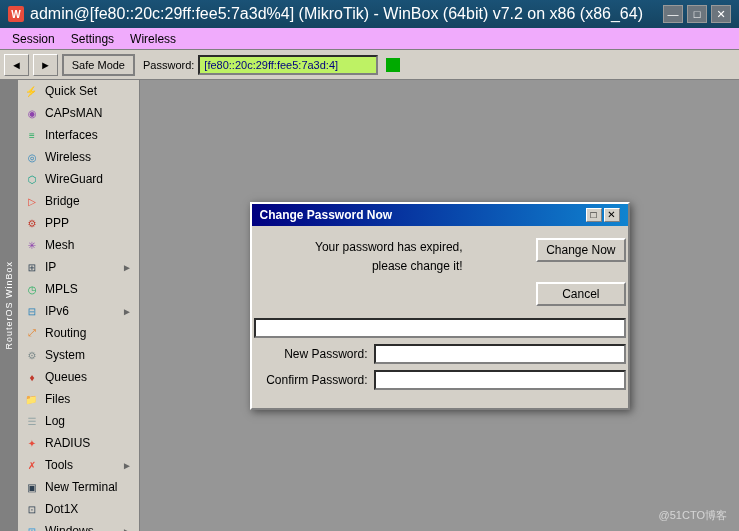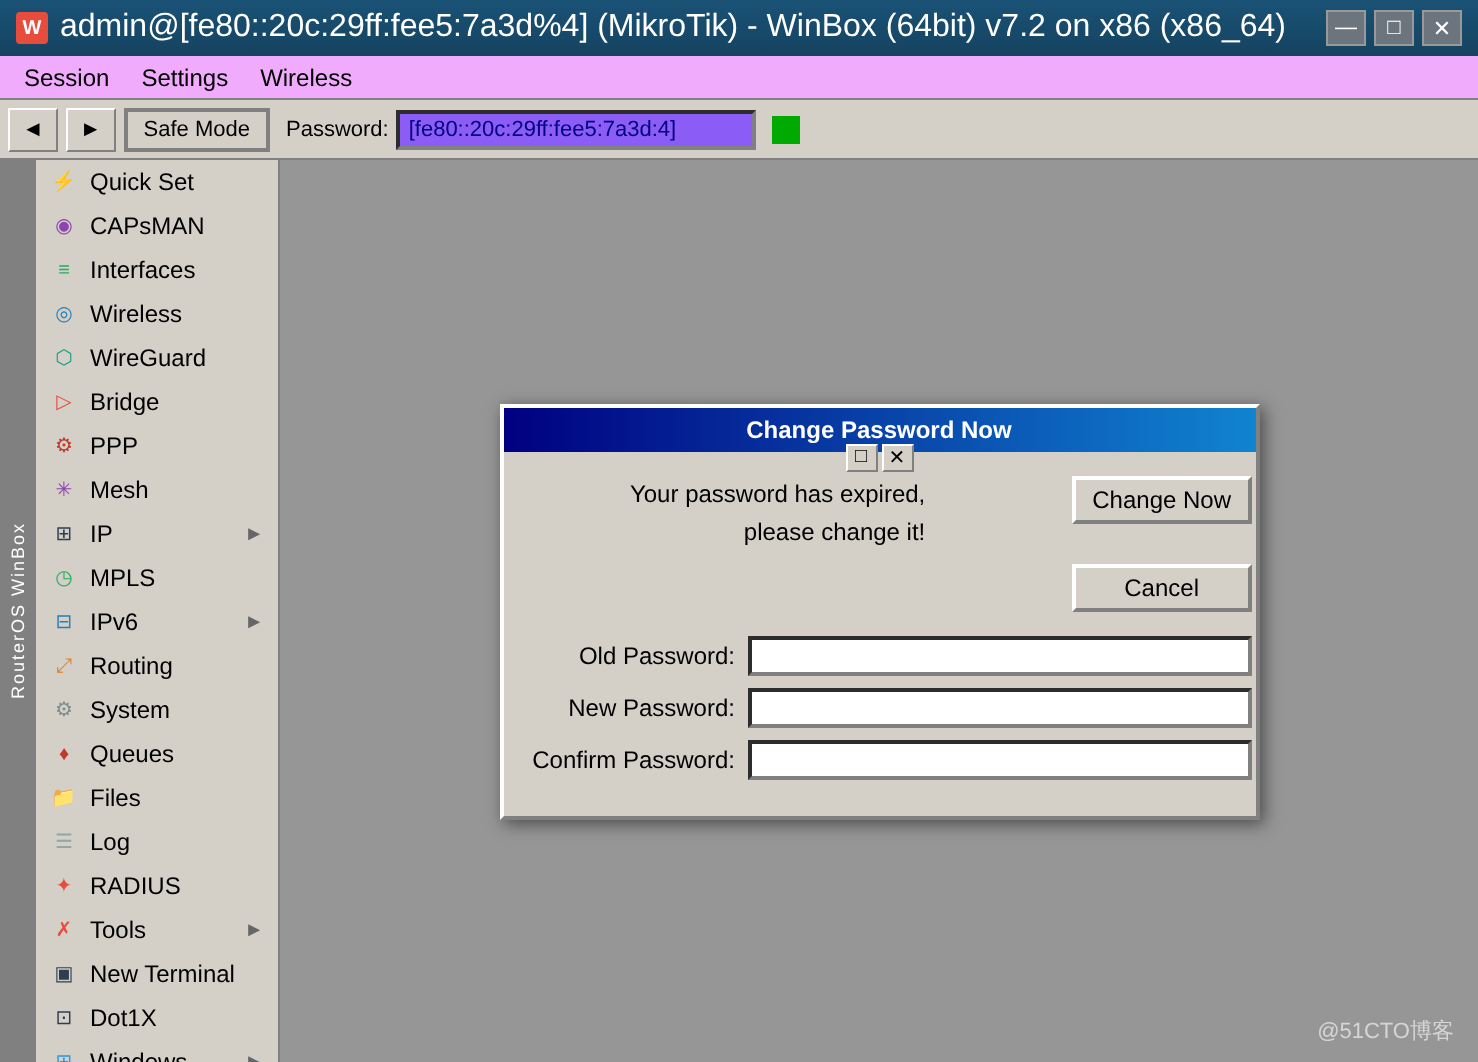--- a/index.html
+++ b/index.html
@@ -109,21 +109,21 @@
       font-size: 11px;
       font-weight: normal;
       cursor: pointer;
     }
     .session-label {
       font-size: 11px;
       margin-left: 4px;
     }
     .session-input {
       border: 2px inset #808080;
-      background: #8b5cf6;
+      background: #bef264;
       height: 20px;
       padding: 0 4px;
       font-size: 11px;
       width: 180px;
       color: #000080;
     }
     .status-green {
       width: 14px;
       height: 14px;
       background: #00aa00;
@@ -218,21 +218,20 @@
       box-shadow: 2px 2px 8px rgba(0,0,0,0.5);
     }
     .dialog-titlebar {
       background: linear-gradient(to right, #000080, #1084d0);
       color: white;
       padding: 4px 8px;
       display: flex;
       align-items: center;
       justify-content: space-between;
       height: 22px;
-      flex-direction: column;
     }
     .dialog-title {
       font-size: 12px;
       font-weight: bold;
     }
     .dialog-controls {
       display: flex;
       gap: 2px;
     }
     .dialog-btn-small {
@@ -478,21 +477,20 @@
             <div class="dialog-msg-text">
               <div>Your password has expired,</div>
               <div>please change it!</div>
             </div>
             <div class="dialog-btns-col">
               <button class="win-btn">Change Now</button>
               <button class="win-btn">Cancel</button>
             </div>
           </div>
           <div class="form-row">
-            <span class="form-label">Old Password:</span>
             <input class="form-input" type="password" style="">
           </div>
           <div class="form-row">
             <span class="form-label">New Password:</span>
             <input class="form-input" type="password" style="">
           </div>
           <div class="form-row">
             <span class="form-label">Confirm Password:</span>
             <input class="form-input" type="password" style="">
           </div>

